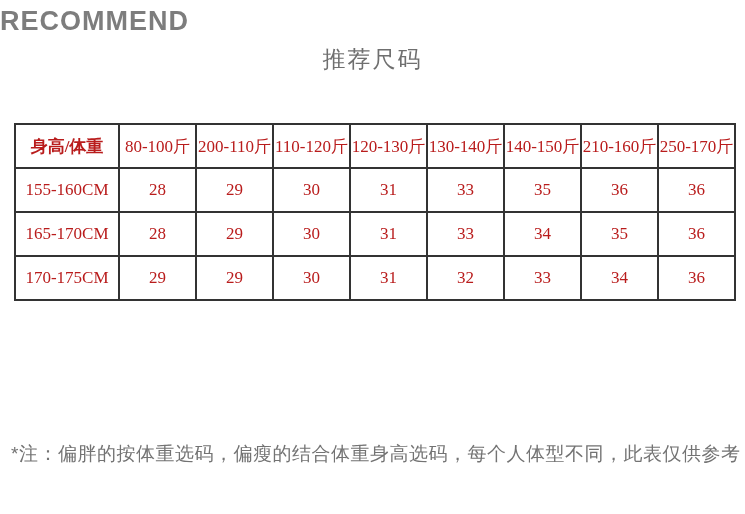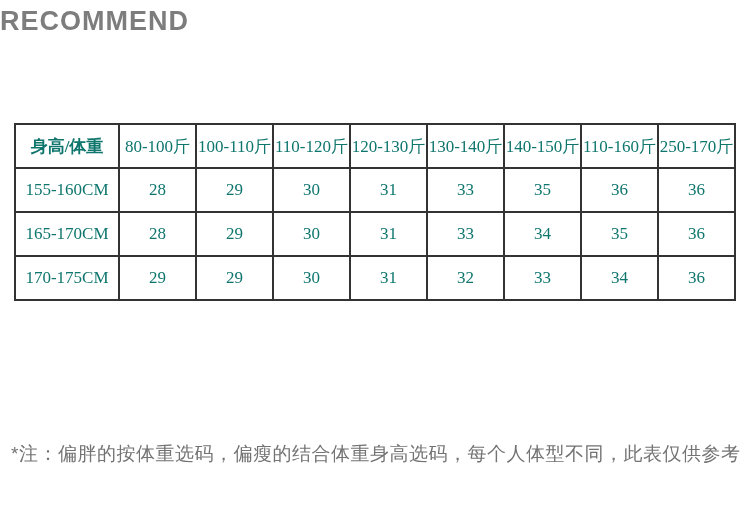--- a/index.html
+++ b/index.html
@@ -40,21 +40,21 @@
     color: #6f6f6f;
   }
   table.size-table {
     position: absolute;
     top: 123px;
     left: 14px;
     width: 721px;
     border-collapse: collapse;
     table-layout: fixed;
     font-family: "Liberation Serif", serif;
-    color: #0f766e;
+    color: #b91c1c;
   }
   table.size-table th,
   table.size-table td {
     border: 2px solid #333333;
     height: 42px;
     text-align: center;
     vertical-align: middle;
     font-size: 17px;
     font-weight: normal;
     padding: 0;
@@ -77,43 +77,44 @@
     color: #737373;
     letter-spacing: 0.5px;
   }
 </style>
 </head>
 <body>
 
 <div class="page">
 
   <div class="title-en">RECOMMEND</div>
+  <div class="title-zh">推荐尺码</div>
 
   <table class="size-table">
     <colgroup>
       <col class="col-height">
       <col class="col-weight">
         <col class="col-weight">
         <col class="col-weight">
         <col class="col-weight">
       <col class="col-weight">
         <col class="col-weight">
         <col class="col-weight">
         <col class="col-weight">
     </colgroup>
     <thead>
       <tr>
         <th class="row-label-header">身高/体重</th>
         <th>80-100斤</th>
-        <th>100-110斤</th>
+        <th>200-110斤</th>
         <th>110-120斤</th>
         <th>120-130斤</th>
         <th>130-140斤</th>
         <th>140-150斤</th>
-        <th>110-160斤</th>
+        <th>210-160斤</th>
         <th>250-170斤</th>
       </tr>
     </thead>
     <tbody>
       <tr>
         <td>155-160CM</td>
         <td>28</td>
         <td>29</td>
         <td>30</td>
         <td>31</td>

